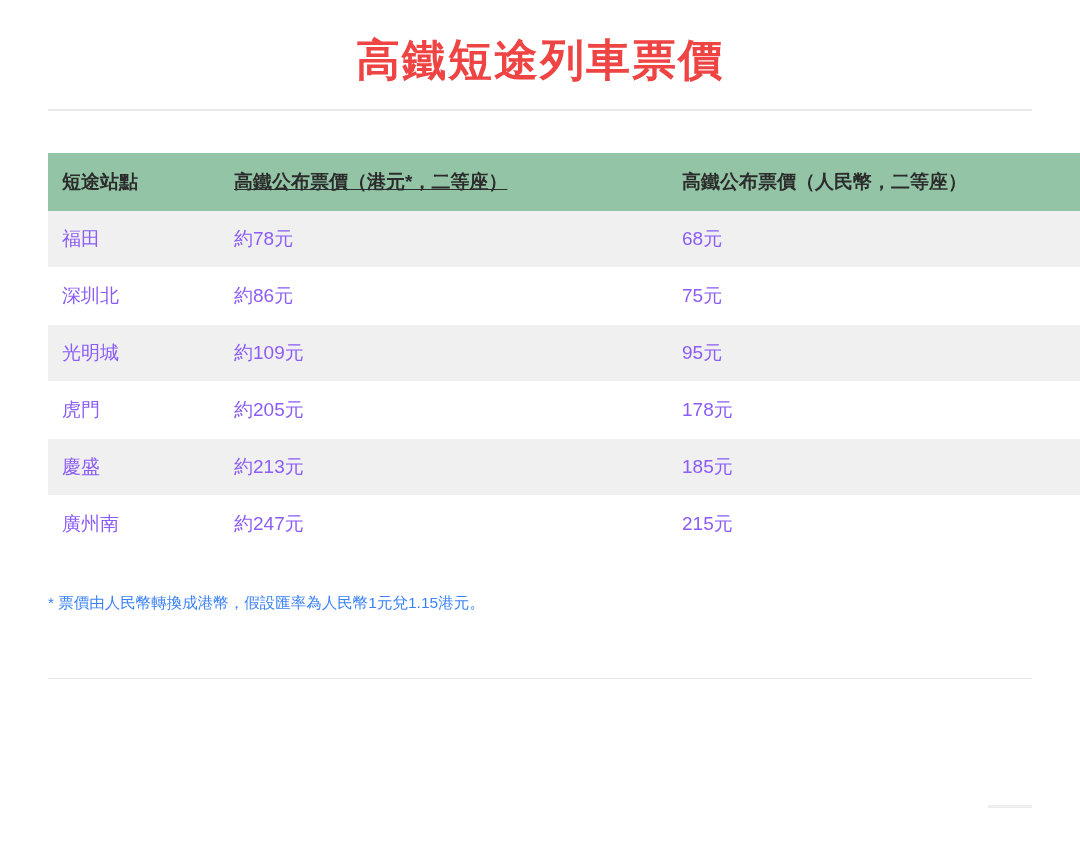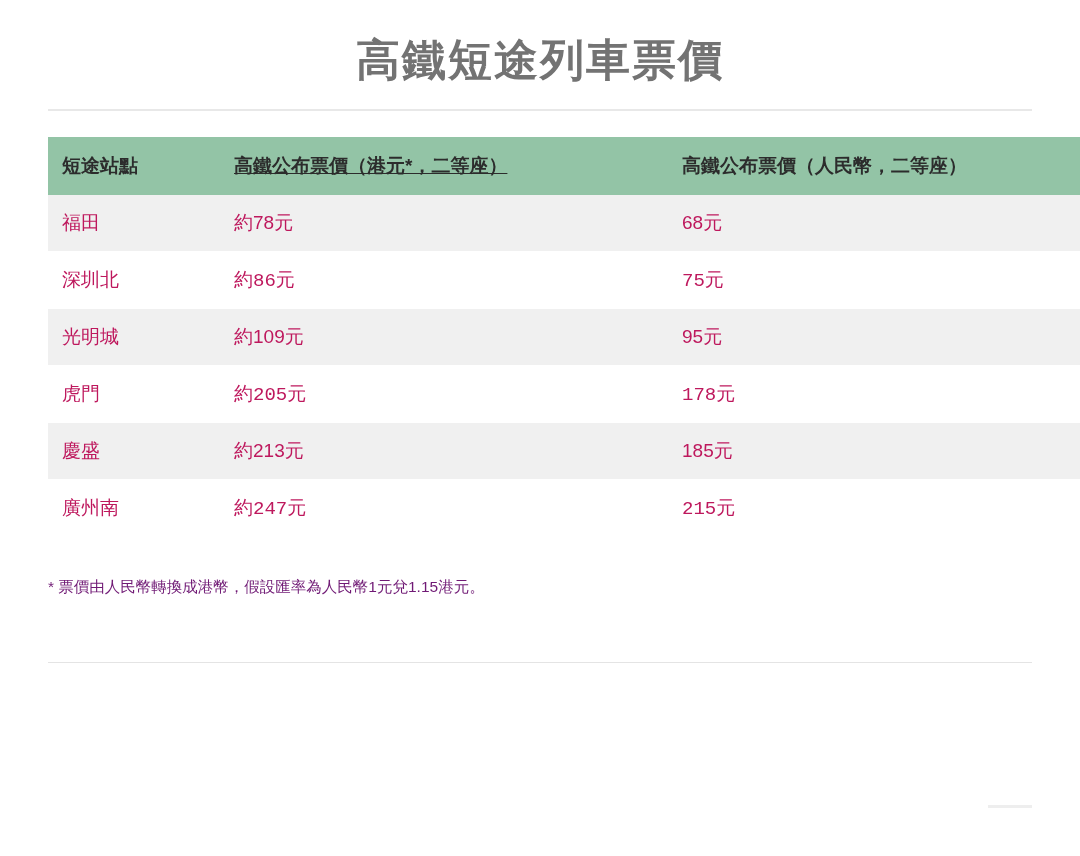--- a/index.html
+++ b/index.html
@@ -19,33 +19,33 @@
     width: 1080px;
     height: 856px;
     position: relative;
     box-sizing: border-box;
   }
   .title {
     text-align: center;
     font-size: 44px;
     font-weight: bold;
     letter-spacing: 2px;
-    color: #737373;
+    color: #ef4444;
     padding-top: 34px;
     line-height: 1.2;
   }
   .title-rule {
     width: 984px;
     height: 2px;
     background: #e8e8e8;
     margin: 22px auto 0 auto;
   }
   .table-wrap {
     width: 984px;
-    margin: 26px auto 0 auto;
+    margin: 42px auto 0 auto;
   }
   table {
     width: 100%;
     border-collapse: collapse;
     table-layout: fixed;
   }
   thead th {
     background: #93c4a6;
     color: #2c2c2c;
     font-size: 19px;
@@ -55,39 +55,38 @@
     height: 24px;
     vertical-align: middle;
   }
   th.col-station { width: 144px; }
   th.col-hkd { width: 420px; text-decoration: underline; }
   th.col-rmb { width: 420px; }
   tbody td {
     font-size: 19px;
     padding: 15px 14px;
     vertical-align: middle;
-    color: #be185d;
+    color: #8b5cf6;
     border-bottom: 1px solid #ffffff;
   }
   tbody tr.odd td {
     background: #f0f0f0;
   }
   tbody tr.even td {
     background: #ffffff;
-    font-family: Liberation Mono, monospace;
   }
   tbody td.station {
     font-size: 19px;
   }
   .notes {
     width: 984px;
     margin: 36px auto 0 auto;
     font-size: 15.5px;
     line-height: 1.75;
-    color: #701a75;
+    color: #3b82f6;
   }
   .notes p {
     margin: 0;
   }
   .bottom-rule {
     width: 984px;
     height: 1px;
     background: #e4e4e4;
     margin: 62px auto 0 auto;
   }

